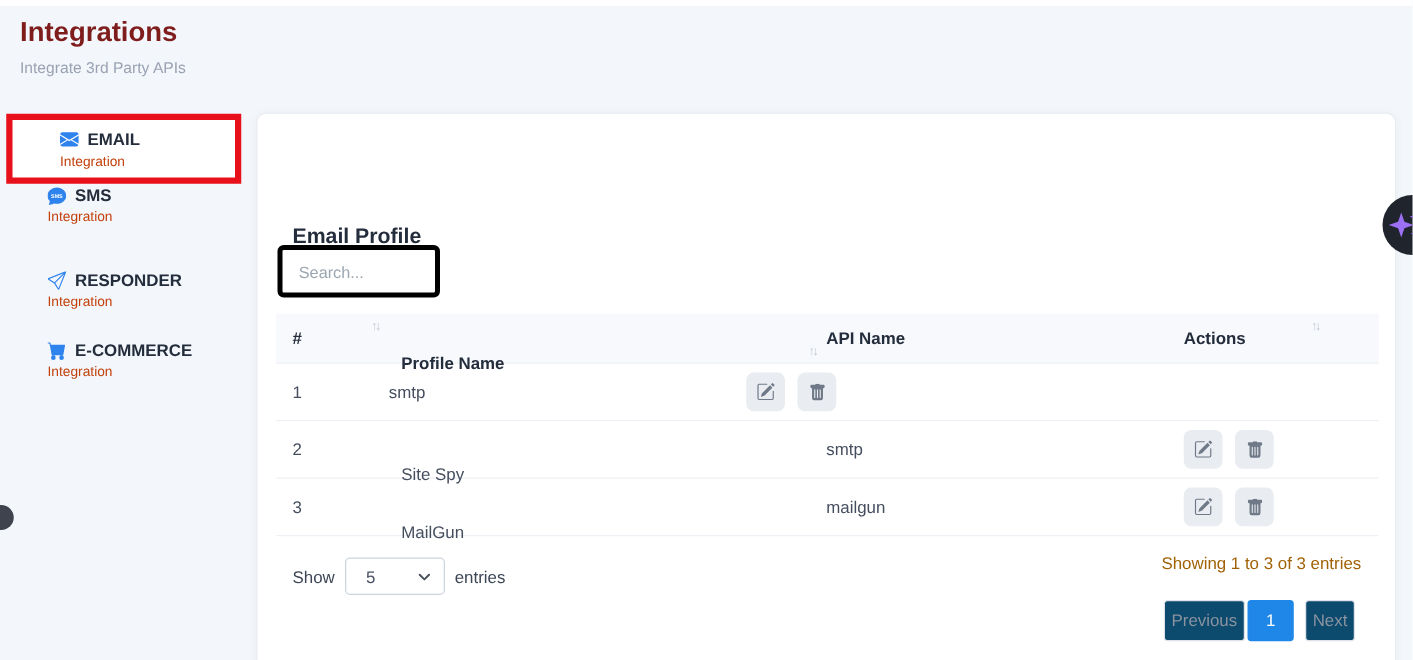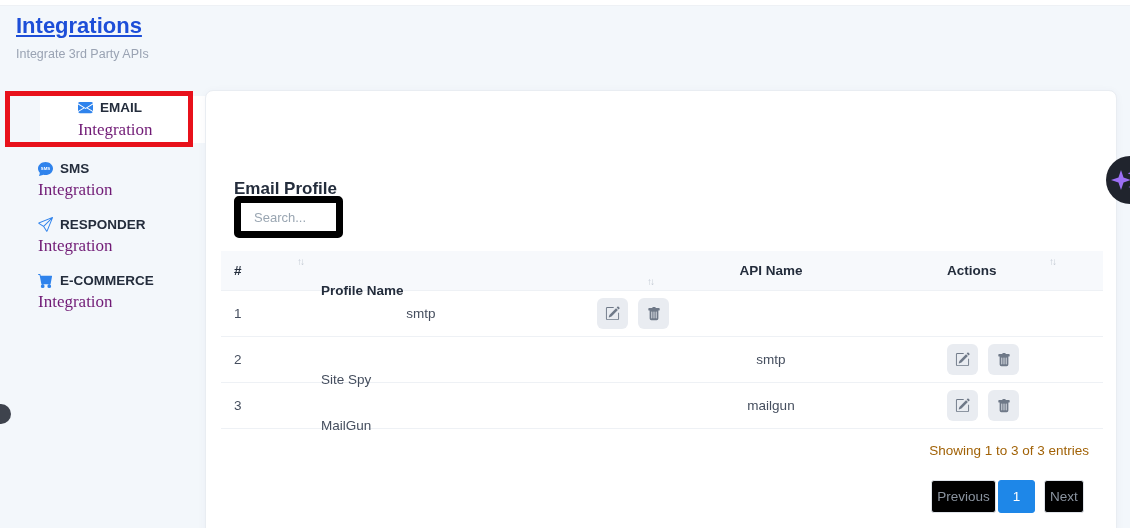--- a/index.html
+++ b/index.html
@@ -7,74 +7,74 @@
   body {
     font-family:"Liberation Sans", sans-serif;
     background:#f3f7fb;
     position:relative;
     overflow:hidden;
   }
   #screen { position:absolute; inset:0; }
 
   .top-strip { position:absolute; left:0; top:0; width:1130px; height:6px; background:#ffffff; border-bottom:1px solid #eef1f5; }
 
-  .page-title { position:absolute; left:16px; top:13px; font-size:22px; font-weight:700; color:#1d4ed8;text-decoration:underline; }
+  .page-title { position:absolute; left:16px; top:13px; font-size:22px; font-weight:700; color:#7f1d1d; }
   .page-sub   { position:absolute; left:16px; top:47px; font-size:12.5px; color:#9aa3b3; }
 
   
   .side-item { position:absolute; left:38px; }
   .side-title { display:flex; align-items:center; gap:7px; font-size:13.5px; font-weight:700; color:#242d3c; height:16px; }
-  .side-sub { font-size:17px; color:#701a75; margin-top:4px;font-family:Liberation Serif, serif; }
+  .side-sub { font-size:11px; color:#c2410c; margin-top:4px; }
   .active-box { position:absolute; left:10px; top:96px; width:181px; height:47px; background:#ffffff;
-                display:flex; flex-direction:column; justify-content:center; padding-left:38px;margin-left:30px; }
-  .item-sms { top:160px; } .item-resp { top:216px; } .item-ecom { top:272px; }
+                display:flex; flex-direction:column; justify-content:center; padding-left:38px; }
+  .item-sms { top:148px; } .item-resp { top:216px; } .item-ecom { top:272px; }
   .red-annotation { position:absolute; left:5px; top:91px; width:188px; height:56px;
                     border:5px solid #e8111b; z-index:20; pointer-events:none; }
 
   
   .card { position:absolute; left:205px; top:90px; width:912px; height:460px;
           background:#ffffff; border:1px solid #e9edf2; border-radius:8px;
           box-shadow:0 1px 8px rgba(30,50,90,0.04); }
 
   .panel-heading { position:absolute; left:28px; top:49px; font-size:17px; font-weight:700; color:#242d3c;margin-top:39px; }
   .new-btn { position:absolute; left:132px; top:43px; width:84px; height:35px;
              background:#e9edf2; border:1px solid #e2e7ed; border-radius:6px;
              display:flex; align-items:center; justify-content:center; gap:7px;
              font-size:13.5px; color:#39424f; cursor:pointer; }
 
-  .search-input { position:absolute; left:28px; top:105px; width:109px; height:42px;
-                  border:7px solid #000000; border-radius:5px; padding:0 13px;
+  .search-input { position:absolute; left:16px; top:105px; width:130px; height:42px;
+                  border:4px solid #000000; border-radius:5px; padding:0 13px;
                   font-size:13px; color:#444c5a; font-family:"Liberation Sans", sans-serif; outline:none; }
   .search-input::placeholder { color:#9aa6b2; }
 
   
   .table { position:absolute; left:15px; top:160px; width:882px; }
   .thead { display:flex; height:40px; background:#f7f9fc; align-items:center; border-bottom:1px solid #eef1f5; }
   .th { position:relative; font-size:13.5px; font-weight:700; color:#242d3c; height:100%; display:flex; align-items:center; }
   .c-num  { width:90px;  padding-left:13px; }
   .c-profile { width:350px; padding-left:10px;margin-top:40px; }
-  .c-api  { width:220px; justify-content:center; text-align:center; }
+  .c-api  { width:220px; text-align:center; }
   .c-actions { width:222px; padding-left:66px; }
   .sort { position:absolute; top:5px; right:8px; font-size:10px; color:#c2c9d3; letter-spacing:-2px; font-weight:400; cursor:pointer; }
   .th.c-actions .sort { right:48px; }
   .trow { display:flex; height:46px; align-items:center; border-bottom:1px solid #eef1f5; }
   .td { font-size:13.5px; color:#454e5e; height:100%; display:flex; align-items:center; }
   .td.c-actions { gap:10px; }
   .action-btn { width:31px; height:31px; border:none; border-radius:6px; background:#e9ecf1;
                 display:flex; align-items:center; justify-content:center; cursor:pointer; }
 
   
   .show-row { position:absolute; left:28px; top:355px; height:30px; display:flex; align-items:center; gap:8px;
               font-size:13.5px; color:#3d4656; }
   .select-box { width:80px; height:30px; border:1px solid #cdd4dc; border-radius:4px; background:#fff;
                 display:flex; align-items:center; justify-content:space-between; padding:0 10px 0 16px;
                 font-size:13.5px; color:#4a5363; cursor:pointer; }
   .summary { position:absolute; right:27px; top:352px; font-size:13.5px; color:#a16207; }
   .pagination { position:absolute; right:32px; top:389px; display:flex; align-items:center; }
-  .pg-btn { height:33px; background:#000000; border:1px solid #dfe3e9; border-radius:3px;
+  .pg-btn { height:33px; background:#0c4a6e; border:1px solid #dfe3e9; border-radius:3px;
             font-size:13.5px; color:#8a939f; display:flex; align-items:center; justify-content:center; cursor:pointer;
             font-family:"Liberation Sans", sans-serif; }
   .pg-prev { width:65px; margin-right:2px; }
   .pg-current { width:37px; height:33px; background:#1e87e8; border:1px solid #1e87e8; border-radius:3px;
                 color:#ffffff; font-size:13.5px; display:flex; align-items:center; justify-content:center;
                 margin-right:9px; cursor:pointer; }
   .pg-next { width:40px; }
 
   
   .ai-fab { position:absolute; left:1106px; top:156px; width:48px; height:48px; border-radius:50%;
@@ -231,20 +231,32 @@
           <svg width="14" height="14" viewBox="0 0 16 16">
                     <path fill="#6f7988" d="M2.5 1a1 1 0 0 0-1 1v1a1 1 0 0 0 1 1H3v9a2 2 0 0 0 2 2h6a2 2 0 0 0 2-2V4h.5a1 1 0 0 0 1-1V2a1 1 0 0 0-1-1H10a1 1 0 0 0-1-1H7a1 1 0 0 0-1 1H2.5zm3 4a.5.5 0 0 1 .5.5v7a.5.5 0 0 1-1 0v-7a.5.5 0 0 1 .5-.5zM8 5a.5.5 0 0 1 .5.5v7a.5.5 0 0 1-1 0v-7A.5.5 0 0 1 8 5zm3 .5v7a.5.5 0 0 1-1 0v-7a.5.5 0 0 1 1 0z"></path>
                   </svg>
         </span>
       </button>
     </div>
   </div>
 </div>
     </div>
 
+    <div class="show-row">
+      <span>Show</span>
+      <div class="select-box">
+        <span>5</span>
+        <span style="display:flex;">
+          <svg width="11" height="11" viewBox="0 0 16 16">
+              <path fill="none" stroke="#49505c" stroke-width="2.2" stroke-linecap="round" stroke-linejoin="round" d="M2.5 5.5 L8 11 L13.5 5.5"></path>
+            </svg>
+        </span>
+      </div>
+      <span>entries</span>
+    </div>
 
     <div class="summary">Showing 1 to 3 of 3 entries</div>
 
     <div class="pagination">
       <button class="pg-btn pg-prev">Previous</button>
       <button class="pg-current">1</button>
       <button class="pg-btn pg-next">Next</button>
     </div>
 
   </div>

